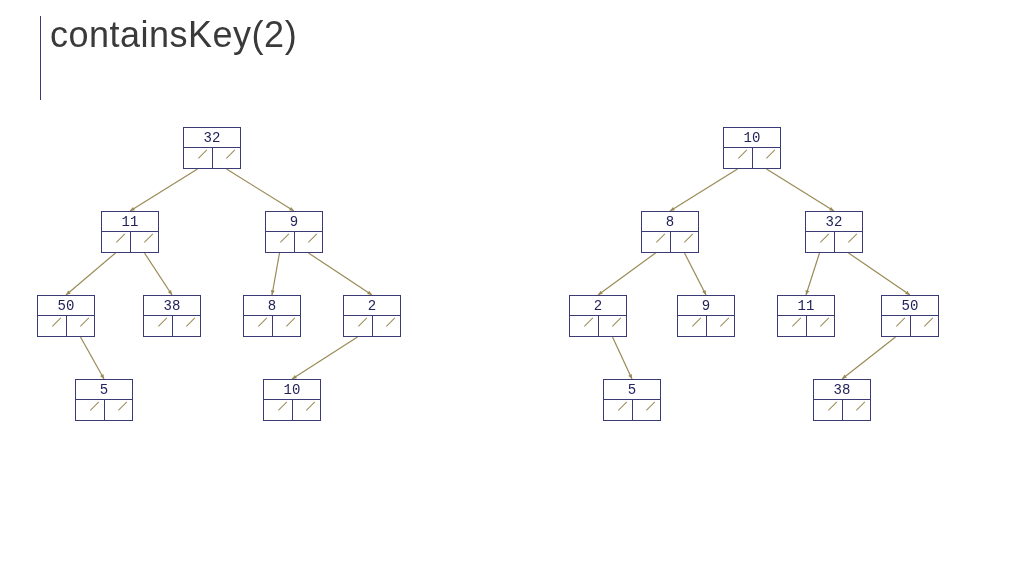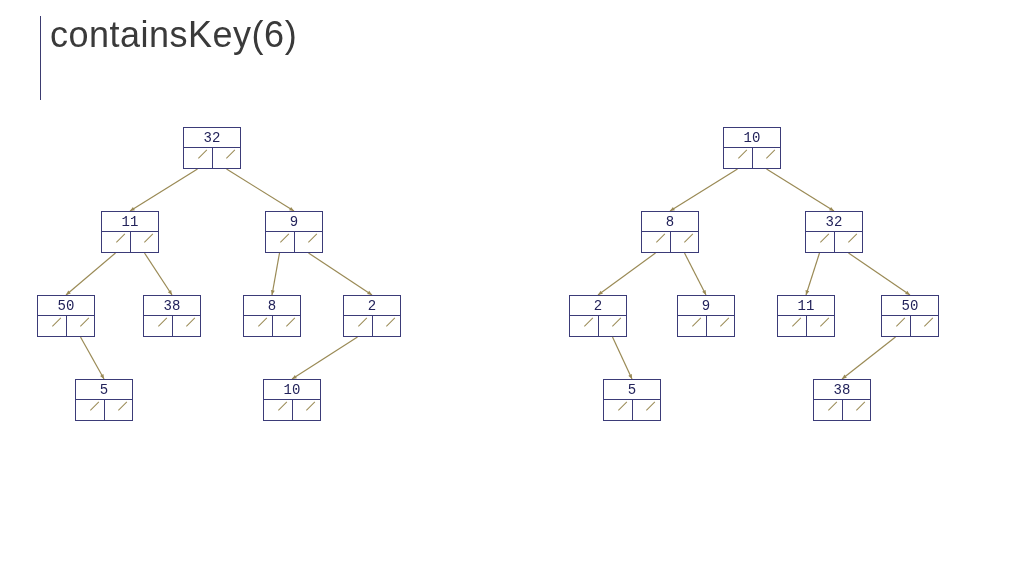--- a/index.html
+++ b/index.html
@@ -104,21 +104,21 @@
   }
   svg.edges polygon {
     fill: #9a8a55;
   }
 </style>
 </head>
 <body>
 
 <div class="accent"></div>
 <div class="title-bar">
-  <div class="title-text">containsKey(6)</div>
+  <div class="title-text">containsKey(2)</div>
 </div>
 
 <div class="trees" id="trees">
   <svg class="edges" id="edges">
       <line x1="185.5" y1="49" x2="118" y2="91"></line>
       <polygon points="118,91 120.88151237221581,86.9138176192481 122.93881682214831,90.22019977092533"></polygon>
       <line x1="214.5" y1="49" x2="282" y2="91"></line>
       <polygon points="282,91 277.0611831778517,90.22019977092533 279.1184876277842,86.9138176192481"></polygon>
       <line x1="103.5" y1="133" x2="54" y2="175"></line>
       <polygon points="54,175 56.25186268387765,170.5357963248795 58.771311537749796,173.50514675980025"></polygon>

